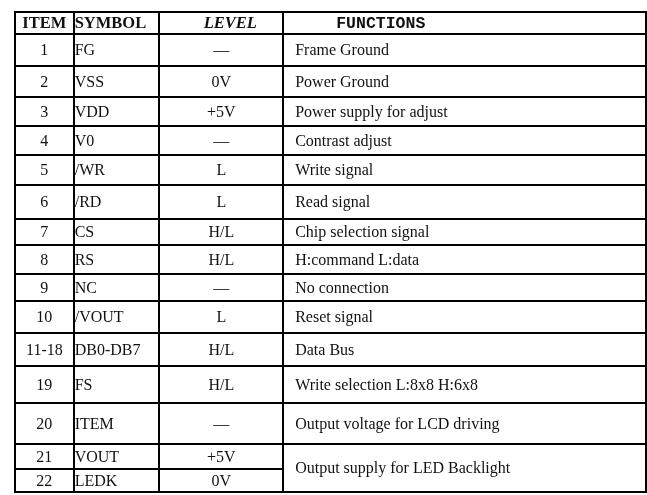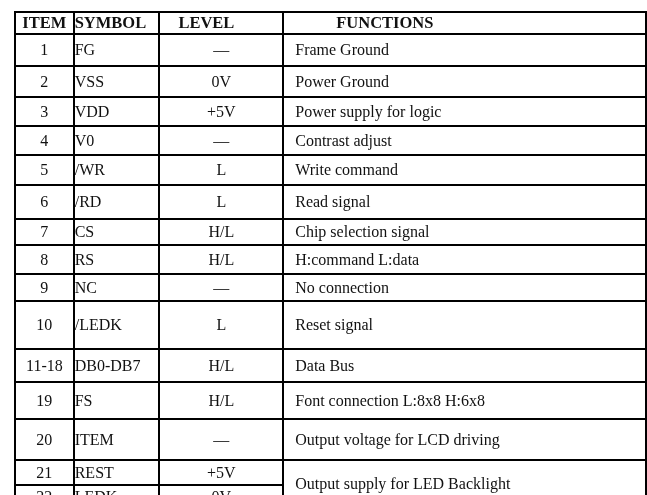--- a/index.html
+++ b/index.html
@@ -7,22 +7,22 @@
          font-family: "Liberation Serif", serif; color: #111; }
   table { position: absolute; left: 14px; top: 11px; border-collapse: collapse;
           table-layout: fixed; }
   td, th { border: 2px solid #000; padding: 0; font-size: 16px; font-weight: normal;
            white-space: nowrap; overflow: hidden; }
   th { font-weight: bold; font-size: 16.5px; }
   .c-item { width: 57px; text-align: center; }
   .c-sym { width: 84px; text-align: left; }
   .c-lvl { width: 119px; text-align: center; }
   .c-fn { width: 352px; text-align: left; padding-left: 11px; }
-  th.c-lvl { text-align: left; padding-left: 18px; width: 105px; }
-  th.c-fn { padding-left: 52px; width: 312px; }
+  th.c-lvl { text-align: center; padding-left: 18px; width: 105px; font-style: italic; }
+  th.c-fn { padding-left: 52px; width: 312px; font-family: Liberation Mono, monospace; }
 </style>
 </head>
 <body>
 
 <table>
   <thead>
     <tr style="height:21px">
       <th class="c-item">ITEM</th>
       <th class="c-sym">SYMBOL</th>
       <th class="c-lvl">LEVEL</th>
@@ -39,33 +39,33 @@
       <tr style="height: 31px;">
         <td class="c-item">2</td>
         <td class="c-sym">VSS</td>
         <td class="c-lvl">0V</td>
         <td class="c-fn">Power Ground</td>
       </tr>
       <tr style="height: 29px;">
         <td class="c-item">3</td>
         <td class="c-sym">VDD</td>
         <td class="c-lvl">+5V</td>
-        <td class="c-fn">Power supply for logic</td>
+        <td class="c-fn">Power supply for adjust</td>
       </tr>
       <tr style="height: 29px;">
         <td class="c-item">4</td>
         <td class="c-sym">V0</td>
         <td class="c-lvl">—</td>
         <td class="c-fn">Contrast adjust</td>
       </tr>
       <tr style="height: 30px;">
         <td class="c-item">5</td>
         <td class="c-sym">/WR</td>
         <td class="c-lvl">L</td>
-        <td class="c-fn">Write command</td>
+        <td class="c-fn">Write signal</td>
       </tr>
       <tr style="height: 34px;">
         <td class="c-item">6</td>
         <td class="c-sym">/RD</td>
         <td class="c-lvl">L</td>
         <td class="c-fn">Read signal</td>
       </tr>
       <tr style="height: 26px;">
         <td class="c-item">7</td>
         <td class="c-sym">CS</td>
@@ -77,47 +77,47 @@
         <td class="c-sym">RS</td>
         <td class="c-lvl">H/L</td>
         <td class="c-fn">H:command   L:data</td>
       </tr>
       <tr style="height: 27px;">
         <td class="c-item">9</td>
         <td class="c-sym">NC</td>
         <td class="c-lvl">—</td>
         <td class="c-fn">No connection</td>
       </tr>
-      <tr style="height: 48px;">
+      <tr style="height: 32px;">
         <td class="c-item">10</td>
-        <td class="c-sym">/LEDK</td>
+        <td class="c-sym">/VOUT</td>
         <td class="c-lvl">L</td>
         <td class="c-fn">Reset signal</td>
       </tr>
       <tr style="height: 33px;">
         <td class="c-item">11-18</td>
         <td class="c-sym">DB0-DB7</td>
         <td class="c-lvl">H/L</td>
         <td class="c-fn">Data Bus</td>
       </tr>
       <tr style="height: 37px;">
         <td class="c-item">19</td>
         <td class="c-sym">FS</td>
         <td class="c-lvl">H/L</td>
-        <td class="c-fn">Font connection L:8x8 H:6x8</td>
+        <td class="c-fn">Write selection L:8x8 H:6x8</td>
       </tr>
       <tr style="height: 41px;">
         <td class="c-item">20</td>
         <td class="c-sym">ITEM</td>
         <td class="c-lvl">—</td>
         <td class="c-fn">Output voltage for LCD driving</td>
       </tr>
       <tr style="height: 25px;">
         <td class="c-item">21</td>
-        <td class="c-sym">REST</td>
+        <td class="c-sym">VOUT</td>
         <td class="c-lvl">+5V</td>
         <td class="c-fn" rowspan="2">Output supply for LED Backlight</td>
       </tr>
       <tr style="height: 23px;">
         <td class="c-item">22</td>
         <td class="c-sym">LEDK</td>
         <td class="c-lvl">0V</td>
       </tr>
     </tbody>
 </table>

